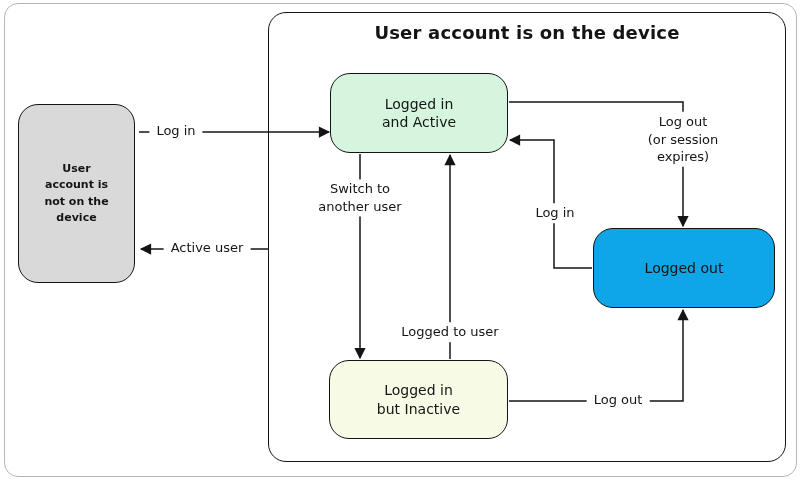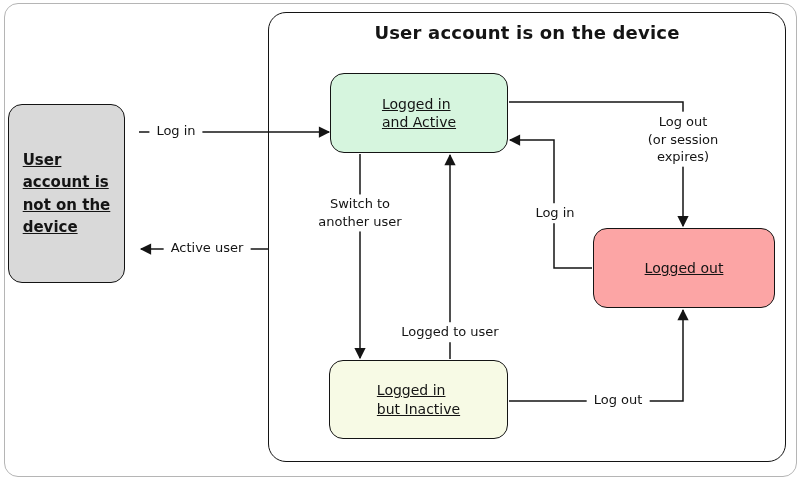--- a/index.html
+++ b/index.html
@@ -23,41 +23,41 @@
   .group-title {
     position: absolute; left: 268px; top: 22px; width: 518px;
     text-align: center; font-weight: bold; font-size: 18px; letter-spacing: 0.2px;
   }
 
   .arrows { position: absolute; left: 0; top: 0; width: 801px; height: 480px; pointer-events: none; }
   .arrows polyline { fill: none; stroke: #141414; stroke-width: 1.5; }
 
   .state {
     position: absolute;
-    border: 1.5px solid #141414; border-radius: 14px;
+    border: 1.5px solid #141414; border-radius: 20px;
     display: flex; align-items: center; justify-content: center;
-    white-space: pre-line;
-    font-size: 14px; line-height: 1.3; text-decoration: underline;
+    text-align: center; white-space: pre-line;
+    font-size: 14px; line-height: 1.3;
   }
   .state-gray {
-    left: 8px; top: 104px; width: 117px; height: 179px;
-    font-weight: bold; font-size: 15px; line-height: 1.5;
+    left: 18px; top: 104px; width: 117px; height: 179px;
+    font-weight: bold; font-size: 11px; line-height: 1.5;
   }
   .state-green  { left: 330px; top: 73px;  width: 178px; height: 80px; }
   .state-yellow { left: 329px; top: 360px; width: 179px; height: 79px; }
   .state-pink   { left: 593px; top: 228px; width: 182px; height: 80px; }
 
   .lbl {
     position: absolute; transform: translate(-50%, -50%);
     background: #ffffff; padding: 1px 7px;
     font-size: 13px; line-height: 1.35; text-align: center; white-space: pre-line;
   }
   .lbl-log-in        { left: 176px; top: 131px; }
   .lbl-remove-user   { left: 207px; top: 248px; }
-  .lbl-switch-another{ left: 360px; top: 213px; }
+  .lbl-switch-another{ left: 360px; top: 198px; }
   .lbl-switch-user   { left: 450px; top: 332px; }
   .lbl-log-in-2      { left: 555px; top: 213px; }
   .lbl-log-out-exp   { left: 683px; top: 139px; }
   .lbl-log-out       { left: 618px; top: 400px; }
 </style>
 </head>
 <body>
 
 <div class="canvas">
 
@@ -85,21 +85,21 @@
 account is
 not on the
 device</div>
 
   <div class="state state-green" style="background: rgb(214, 245, 222);">Logged in
 and Active</div>
 
   <div class="state state-yellow" style="background: rgb(247, 250, 229);">Logged in
 but Inactive</div>
 
-  <div class="state state-pink" style="background: #fca5a5;">Logged out</div>
+  <div class="state state-pink" style="background: #0ea5e9;">Logged out</div>
 
   <div class="lbl lbl-log-in">Log in</div>
 
   <div class="lbl lbl-remove-user">Active user</div>
 
   <div class="lbl lbl-switch-another">Switch to
 another user</div>
 
   <div class="lbl lbl-switch-user">Logged to user</div>
 

